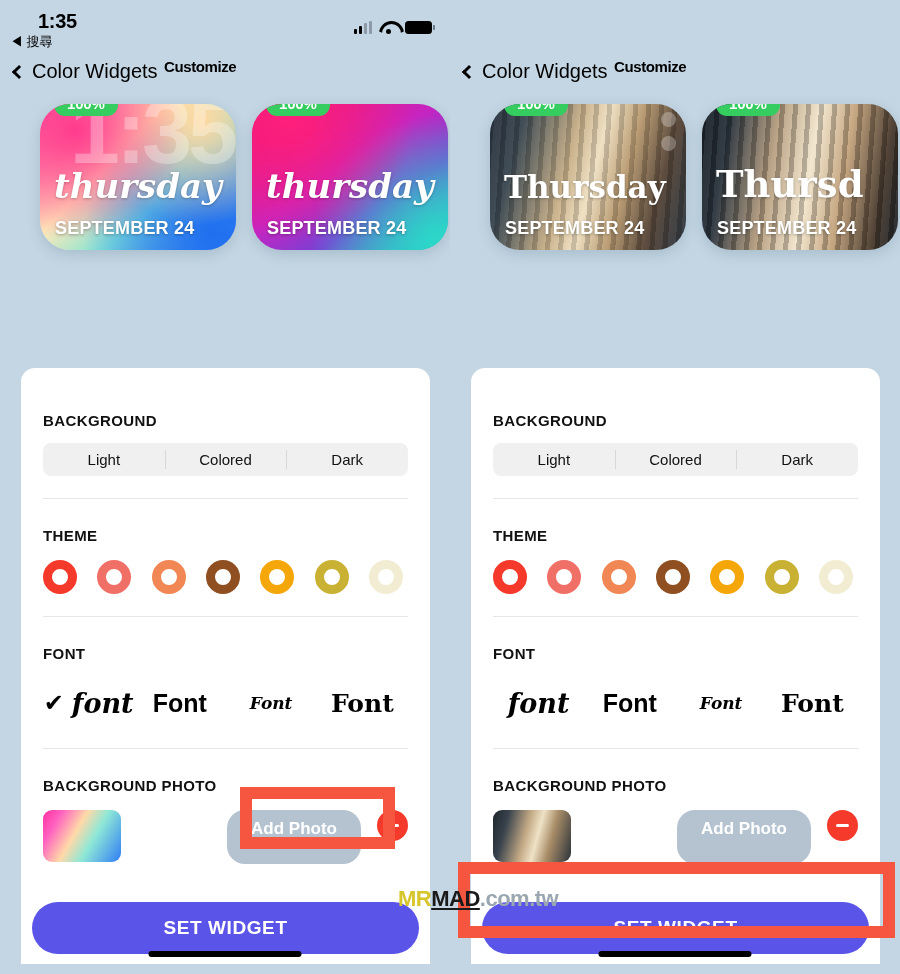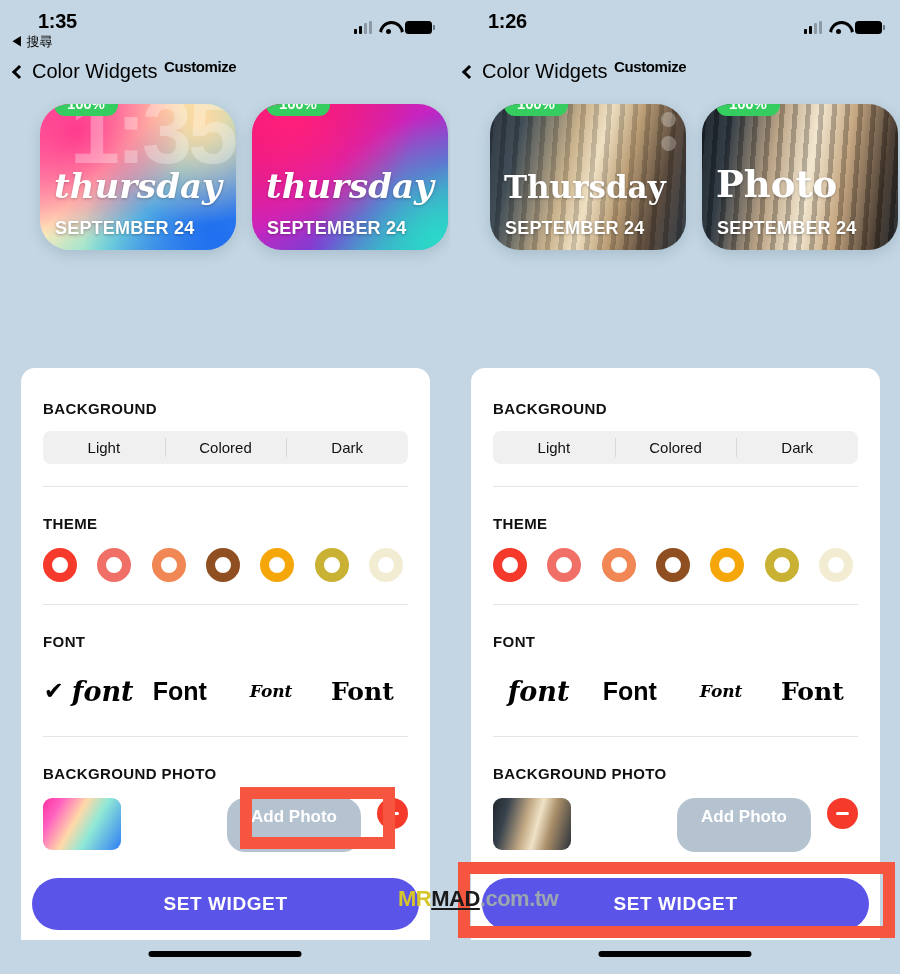--- a/index.html
+++ b/index.html
@@ -135,21 +135,21 @@
   .dots i { display: block; width: 15px; height: 15px; border-radius: 50%;
             background: rgba(255,255,255,0.28); margin-bottom: 9px; }
 
   
   .card {
     position: absolute; left: 21px; top: 368px;
     width: 409px; background: #fff;
     border-radius: 14px 14px 0 0;
     padding: 0 0 10px;
   }
-  .card .inner { padding: 4px 22px; }
+  .card .inner { padding: 16px 22px; }
   .sec-title {
     font-size: 15px; font-weight: bold; color: #111;
     letter-spacing: 0.4px; padding-top: 28px;
   }
   .seg {
     margin-top: 14px; height: 33px; background: #f0f0f1;
     border-radius: 8px; display: flex; align-items: center;
   }
   .seg-item {
     flex: 1; text-align: center; font-size: 15px; color: #111;
@@ -321,35 +321,20 @@
         </div>
       </div>
       <div class="setbtn">SET WIDGET</div>
     </div>
 
     <div class="homebar"></div>
   </div>
 
   <div class="panel right">
 
-    <div class="statusbar">
-      <div class="status-time">1:26</div>
-      <div class="status-right">
-        <div class="sig">
-            <i></i>
-            <i></i>
-            <i></i>
-            <i></i>
-          </div>
-        <div class="wifi"></div>
-        <div class="batt">
-            <span></span>
-          </div>
-      </div>
-    </div>
 
     <div class="navbar">
       <div class="nav-back">
         <i class="chev"></i>
         <span>Color Widgets</span>
       </div>
       <div class="nav-title">Customize</div>
     </div>
 
     <div class="widgets">
@@ -363,21 +348,21 @@
           </div>
         <div class="badge">100%</div>
         <div class="w-day serif">Thursday</div>
         <div class="w-date">SEPTEMBER 24</div>
       </div>
       <div class="widget w2">
         <div class="bg photo-b">
           <div class="photo-slats"></div>
         </div>
         <div class="badge">100%</div>
-        <div class="w-day serif" style="font-size:37px;">Photo</div>
+        <div class="w-day serif" style="font-size:37px;">Thursd</div>
         <div class="w-date">SEPTEMBER 24</div>
       </div>
     </div>
 
     <div class="card">
       <div class="inner">
         <div class="sec-title">BACKGROUND</div>
         <div class="seg">
           <div class="seg-item">Light</div>
           <div class="seg-item">Colored</div>

